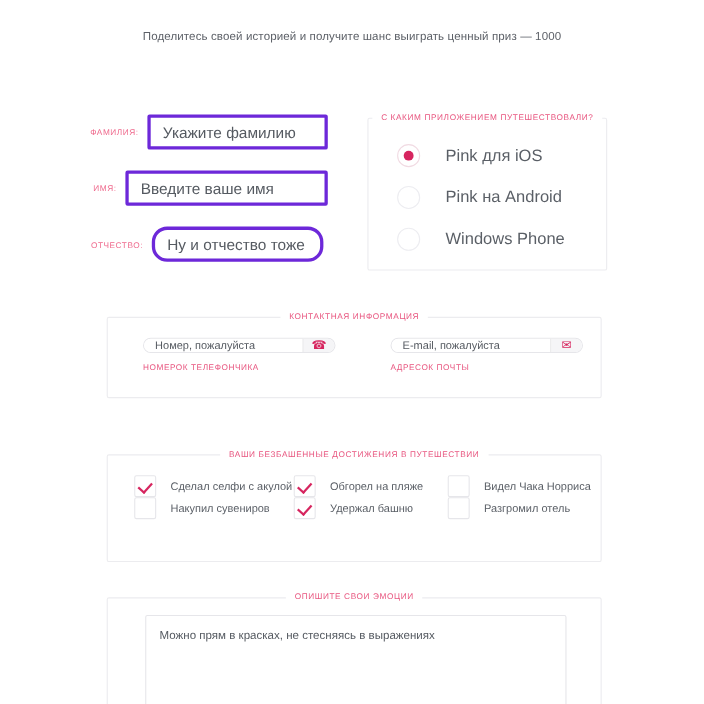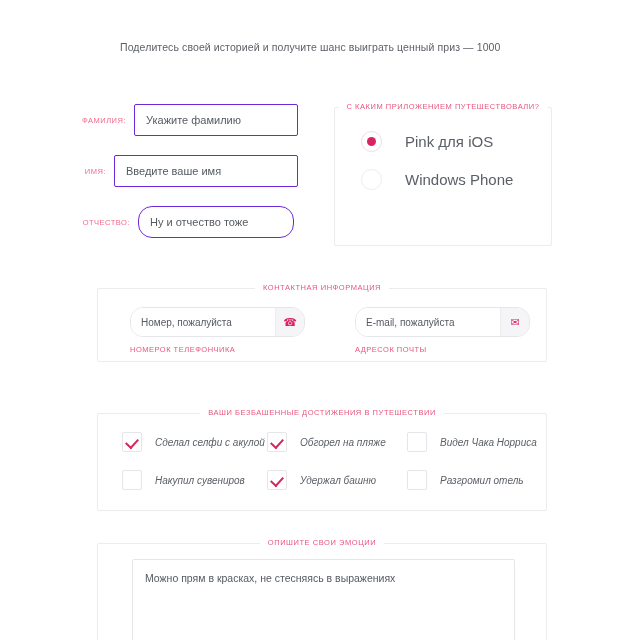--- a/index.html
+++ b/index.html
@@ -19,24 +19,24 @@
   .page {
     position: relative;
     width: 640px;
     height: 640px;
     box-sizing: border-box;
   }
 
   
   .intro {
     position: absolute;
-    top: 38px;
+    top: 24px;
     left: 120px;
     width: 400px;
-    text-align: left;
+    text-align: center;
     font-size: 10.5px;
     line-height: 18px;
     color: #5d6168;
     letter-spacing: 0.1px;
   }
 
   
   .fs {
     position: absolute;
     box-sizing: border-box;
@@ -77,26 +77,26 @@
     text-transform: uppercase;
     white-space: nowrap;
     text-align: right;
     padding-right: 8px;
     flex: 0 0 auto;
   }
   .finput {
     flex: 1 1 auto;
     box-sizing: border-box;
     height: 32px;
-    border: 1px solid #6d28d9;
+    border: 3px solid #6d28d9;
     border-radius: 2px;
     background: #fff;
     padding: 3px 11px;
     font-family: "Liberation Sans", sans-serif;
-    font-size: 11px;
+    font-size: 14px;
     color: #555a61;
     outline: none;
   }
   .finput::placeholder { color: #555a61; opacity: 1; }
 
   
   .row-last  .flabel { width: 58px; }
   .row-first .flabel { width: 38px; }
   .row-mid   .flabel { width: 62px; }
   .row-last  .finput { width: 164px; flex: 0 0 164px; }
@@ -157,21 +157,21 @@
   }
   .contact-inner {
     display: flex;
     padding: 18px 0 0 32px;
   }
   .contact-col { width: 205px; }
   .contact-col.second { margin-left: 34px; }
   .input-group {
     display: flex;
     width: 175px;
-    height: 30px;
+    height: 14px;
     box-sizing: border-box;
     border: 1px solid #e6e6ea;
     border-radius: 13px;
     overflow: hidden;
     background: #fff;
   }
   .input-group input {
     flex: 1 1 auto;
     min-width: 0;
     border: 0;
@@ -206,23 +206,21 @@
   
   .ach-fs {
     left: 97px;
     top: 413px;
     width: 450px;
     height: 98px;
   }
   .ach-grid {
     display: grid;
     grid-template-columns: 145px 140px 145px;
-    row-gap: 18px;
     padding: 18px 0 0 24px;
-    font-style: italic;
   }
   .cb-item { display: flex; align-items: center; }
   .cb-box {
     position: relative;
     width: 20px; height: 20px;
     box-sizing: border-box;
     border: 1px solid #e6e6ea;
     border-radius: 2px;
     background: #fff;
     flex: 0 0 20px;
@@ -298,20 +296,24 @@
 
   <div class="fs radio-fs">
     <span class="fs-legend">С КАКИМ ПРИЛОЖЕНИЕМ ПУТЕШЕСТВОВАЛИ?</span>
     <div class="radio-list">
 
       <div class="radio-item">
         <span class="radio-dot on"></span>
         <span class="radio-label">Pink для iOS</span>
       </div>
 
+      <div class="radio-item">
+        <span class="radio-dot"></span>
+        <span class="radio-label">Pink на Android</span>
+      </div>
 
       <div class="radio-item">
         <span class="radio-dot"></span>
         <span class="radio-label">Windows Phone</span>
       </div>
 
     </div>
   </div>
 
   <div class="fs contact-fs">

